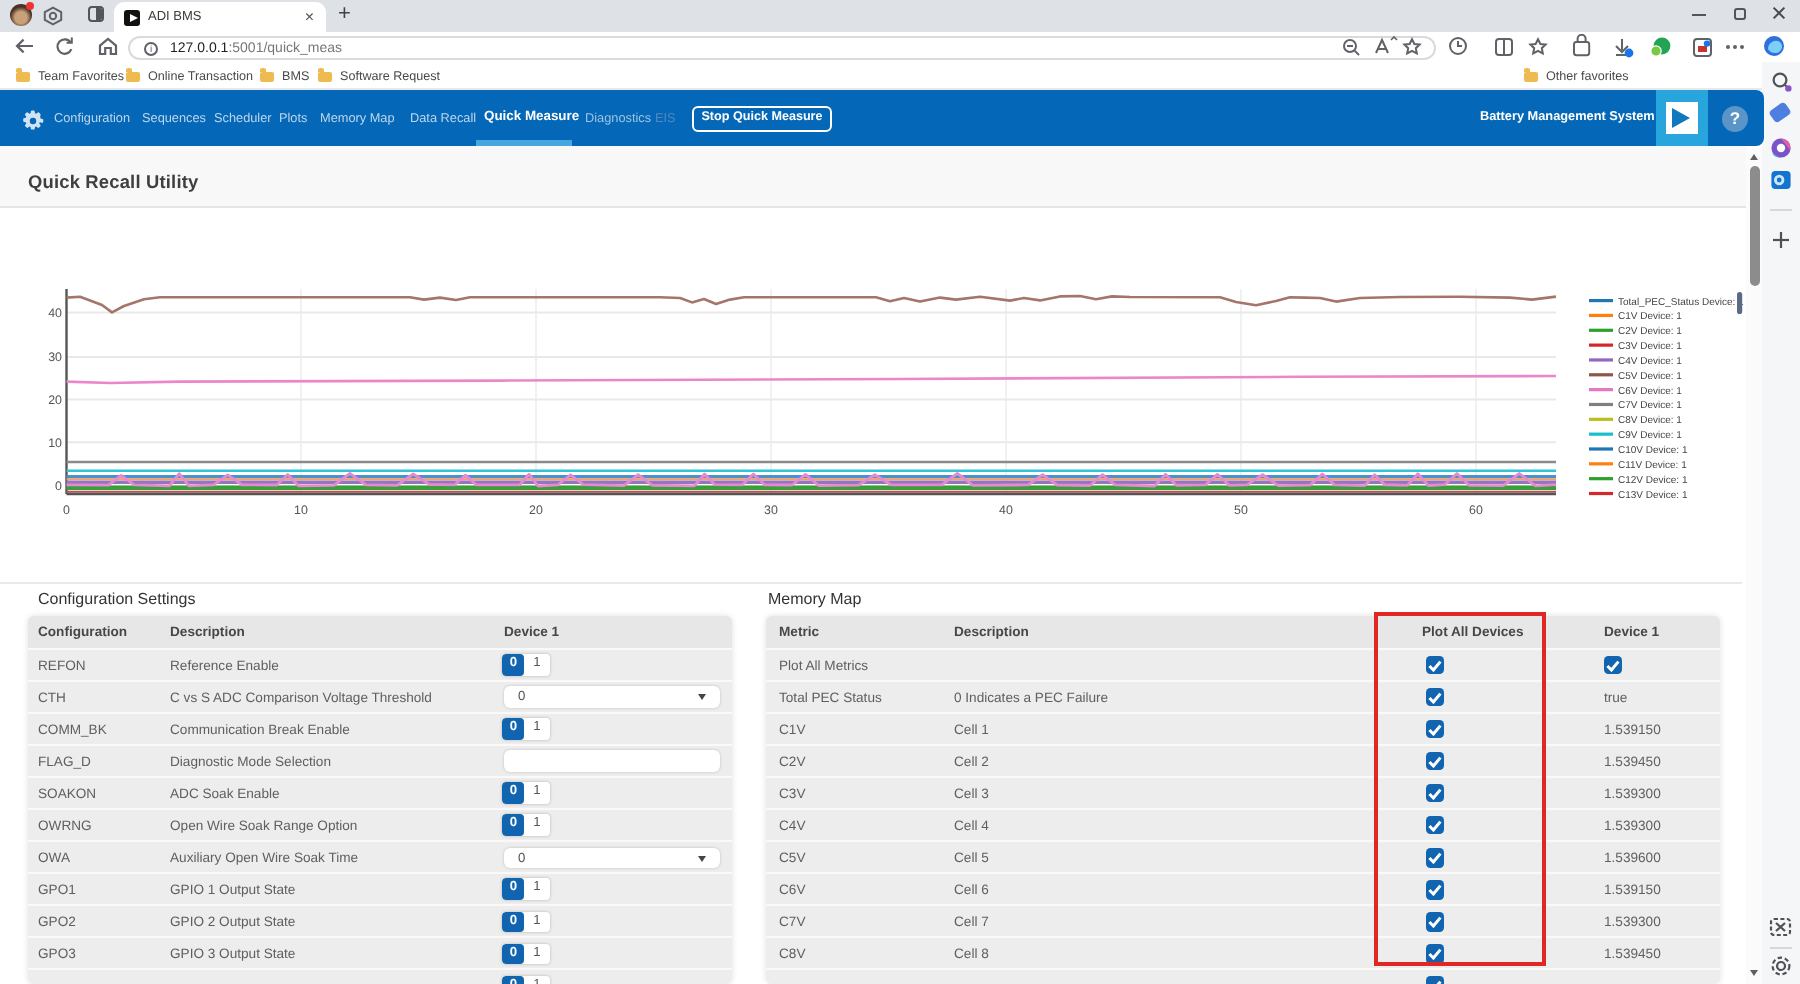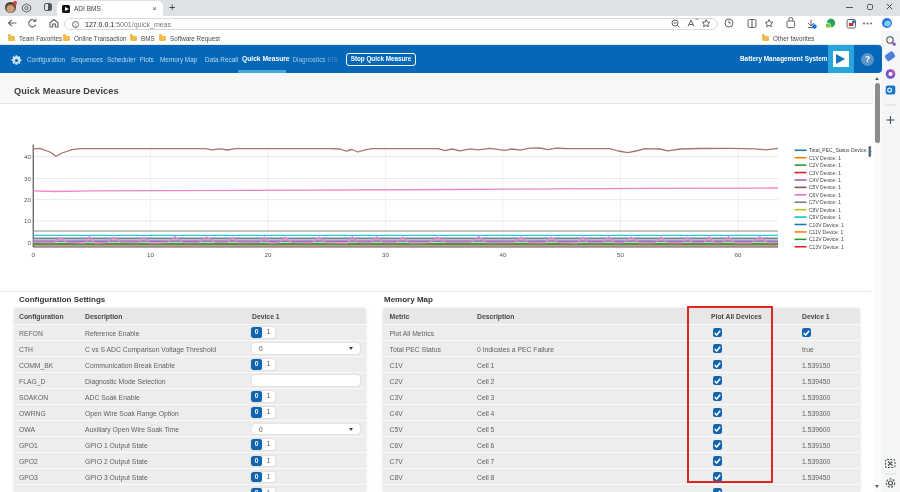--- a/index.html
+++ b/index.html
@@ -29,21 +29,21 @@
   color:#fff; font-size:6.3px; font-weight:bold; text-align:center; line-height:10.5px; white-space:nowrap; }
 #bmstxt { left:740px; top:10px; font-size:6.4px; color:#ffffff; font-weight:bold; white-space:nowrap; }
 #playsq { left:828px; top:0px; width:26px; height:28px; background:#29a5dd; }
 #playwhite { left:4.8px; top:5.8px; width:16.6px; height:16.6px; background:#fff; }
 #helpcirc { left:861px; top:52.5px; width:13px; height:13px; border-radius:50%; background:#5b95c8;
   color:#fff; font-size:8.5px; font-weight:bold; text-align:center; line-height:13px; }
 
 #pagehead { left:0; top:73px; width:873px; height:31px; background:#f8f8f8; border-bottom:1px solid #e5e5e5; }
 #pagetitle { left:14px; top:12.5px; font-size:9.2px; font-weight:bold; color:#3f3f3f; letter-spacing:0.1px; }
 #sectline { left:0; top:291px; width:871px; height:1px; background:#e9e9e9; }
-.paneltitle { position:absolute; font-size:8px; font-weight:bold; color:#333; }
+.paneltitle { position:absolute; font-size:8px; font-weight:normal; color:#333; }
 
 .tbl { position:absolute; background:#ededed; border-radius:3px; box-shadow:0 0 3px rgba(0,0,0,0.12); }
 .trow { position:absolute; left:0; width:100%; height:16.05px; border-top:1px solid #f9f9f9; }
 .thead { background:#e7e7e7; border-top:none; border-radius:3px 3px 0 0; }
 .cell { position:absolute; font-size:6.8px; color:#5f5f5f; top:5px; white-space:nowrap; }
 .hcell { font-weight:bold; color:#474747; }
 .toggle { position:absolute; top:2.6px; height:10.6px; display:flex; border-radius:2px;
   background:#fff; box-shadow:0 0 1.5px rgba(0,0,0,0.25); overflow:hidden; }
 .tog0 { width:11.4px; background:#1165b0; color:#fff; font-size:6.6px; font-weight:bold; text-align:center; line-height:10.6px; border-radius:2px; }
 .tog1 { width:12.2px; color:#555; font-size:6.6px; text-align:center; line-height:10.6px; }
@@ -201,21 +201,21 @@
     <div class="abs" id="bmstxt">Battery Management System</div>
     <div class="abs" id="playsq">
       <div class="abs" id="playwhite">
         <div style="position:absolute;left:3px;top:2.8px;width:0;height:0;border-top:5.6px solid transparent;border-bottom:5.6px solid transparent;border-left:9.6px solid #1278be;"></div>
       </div>
     </div>
   </div>
   <div class="abs" id="helpcirc">?</div>
 
   <div class="abs" id="pagehead">
-      <div class="abs" id="pagetitle">Quick Measure Devices</div>
+      <div class="abs" id="pagetitle">Quick Recall Utility</div>
     </div>
 
   <svg class="abs" id="chart" width="880" height="188" viewBox="0 104 880 188" style="left:0;top:104px;">
       <line x1="150.5" y1="144.5" x2="150.5" y2="247" stroke="#f1f1f1" stroke-width="1"></line>
       <line x1="268" y1="144.5" x2="268" y2="247" stroke="#f1f1f1" stroke-width="1"></line>
       <line x1="385.5" y1="144.5" x2="385.5" y2="247" stroke="#f1f1f1" stroke-width="1"></line>
       <line x1="503" y1="144.5" x2="503" y2="247" stroke="#f1f1f1" stroke-width="1"></line>
       <line x1="620.5" y1="144.5" x2="620.5" y2="247" stroke="#f1f1f1" stroke-width="1"></line>
       <line x1="738" y1="144.5" x2="738" y2="247" stroke="#f1f1f1" stroke-width="1"></line>
       <line x1="33.25" y1="242.9" x2="778" y2="242.9" stroke="#e9e9e9" stroke-width="1"></line>

